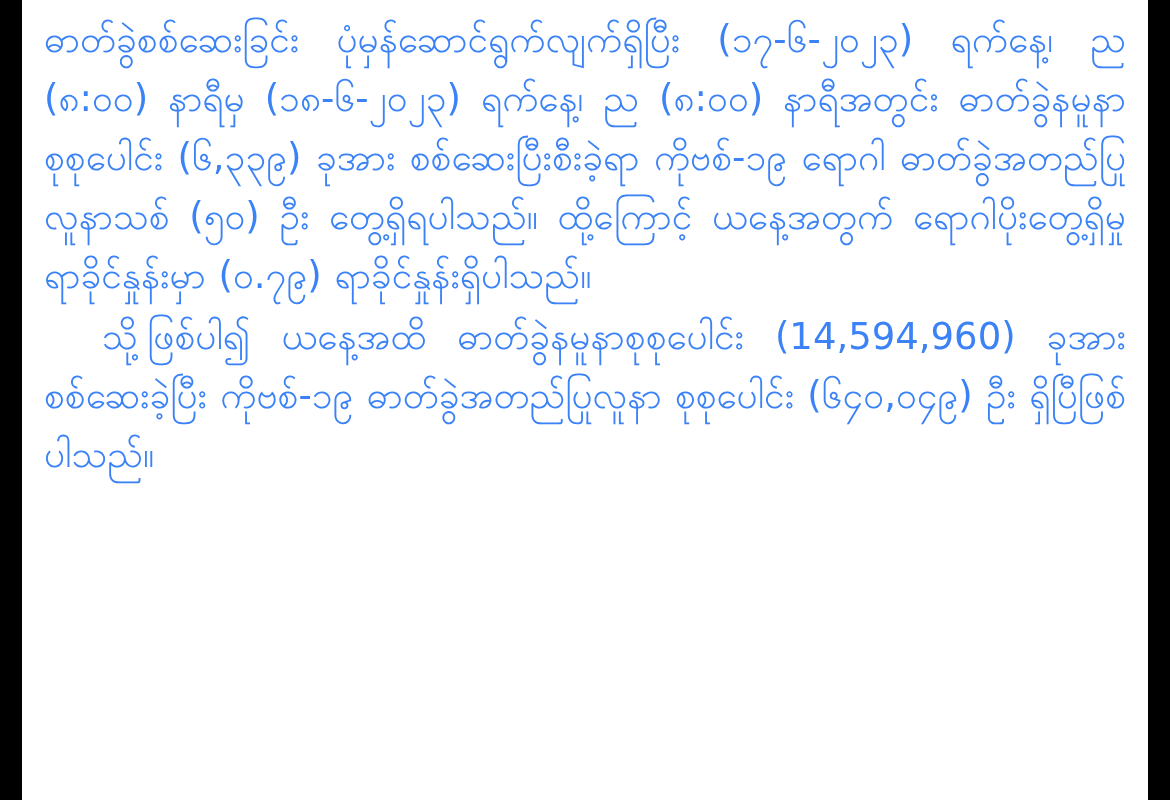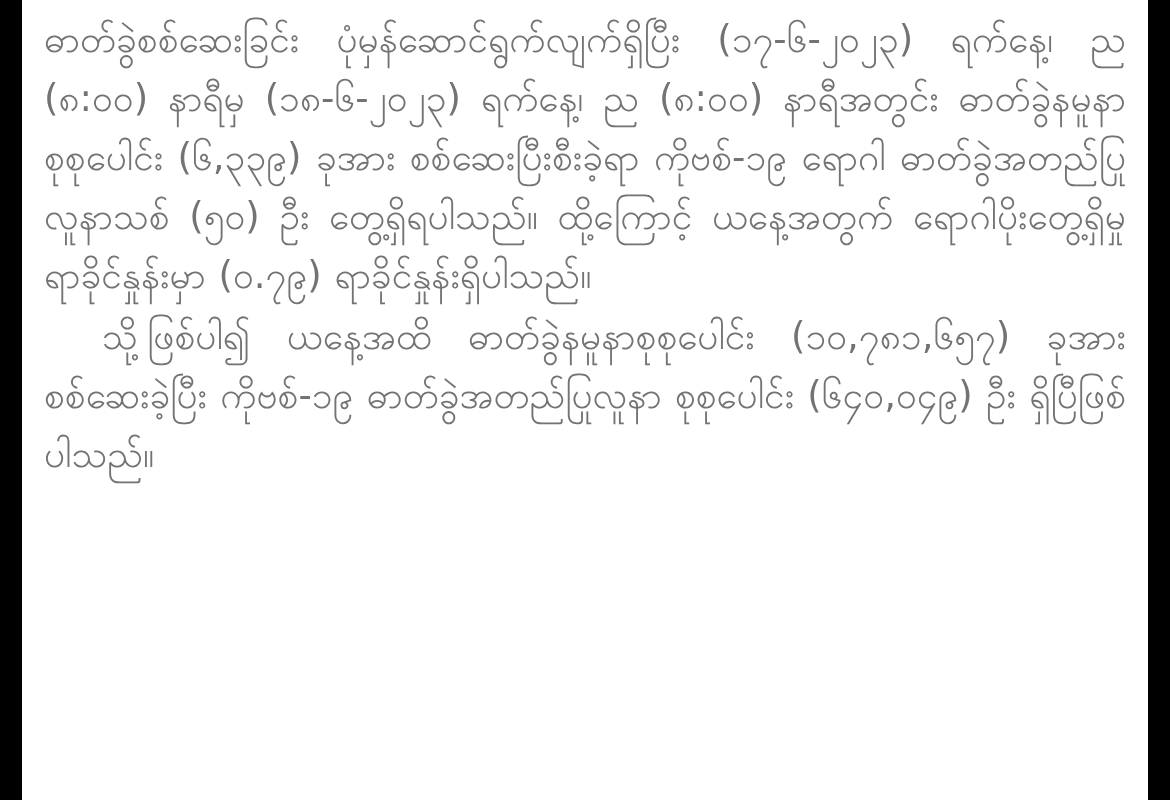--- a/index.html
+++ b/index.html
@@ -23,21 +23,21 @@
     background: #ffffff;
   }
   .text-body {
     box-sizing: border-box;
     width: 100%;
     height: 100%;
     padding: 10px 22px 0 22px;
     font-family: "DejaVu Sans", "Liberation Sans", sans-serif;
     font-size: 37px;
     line-height: 59px;
-    color: #737373;
+    color: #3b82f6;
     text-align: justify;
     text-justify: inter-word;
     word-spacing: 1px;
   }
   .para {
     margin: 0 0 0 0;
   }
   .para + .para {
     margin-top: 2px;
   }
@@ -48,16 +48,16 @@
     overflow: hidden;
   }
 </style>
 </head>
 <body>
 
 <div id="page">
   <div id="sheet">
     <div class="text-body clip-bottom">
       <p class="para">ဓာတ်ခွဲစစ်ဆေးခြင်း ပုံမှန်ဆောင်ရွက်လျက်ရှိပြီး (၁၇-၆-၂၀၂၃) ရက်နေ့၊ ည (၈:၀၀) နာရီမှ (၁၈-၆-၂၀၂၃) ရက်နေ့၊ ည (၈:၀၀) နာရီအတွင်း ဓာတ်ခွဲနမူနာစုစုပေါင်း (၆,၃၃၉) ခုအား စစ်ဆေးပြီးစီးခဲ့ရာ ကိုဗစ်-၁၉  ရောဂါ ဓာတ်ခွဲအတည်ပြုလူနာသစ် (၅၀) ဦး တွေ့ရှိရပါသည်။ ထို့ကြောင့် ယနေ့အတွက်  ရောဂါပိုးတွေ့ရှိမှု ရာခိုင်နှုန်းမှာ (၀.၇၉) ရာခိုင်နှုန်းရှိပါသည်။</p>
-      <p class="para indent">သို့ဖြစ်ပါ၍ ယနေ့အထိ ဓာတ်ခွဲနမူနာစုစုပေါင်း (၁၀,၇၈၁,၆၅၇) ခုအား စစ်ဆေးခဲ့ပြီး ကိုဗစ်-၁၉ ဓာတ်ခွဲအတည်ပြုလူနာ စုစုပေါင်း (၆၄၀,၀၄၉) ဦး ရှိပြီဖြစ်ပါသည်။</p>
+      <p class="para indent">သို့ဖြစ်ပါ၍ ယနေ့အထိ ဓာတ်ခွဲနမူနာစုစုပေါင်း (14,594,960) ခုအား စစ်ဆေးခဲ့ပြီး ကိုဗစ်-၁၉ ဓာတ်ခွဲအတည်ပြုလူနာ စုစုပေါင်း (၆၄၀,၀၄၉) ဦး ရှိပြီဖြစ်ပါသည်။</p>
     </div>
   </div>
 </div>
 
 </body></html>

